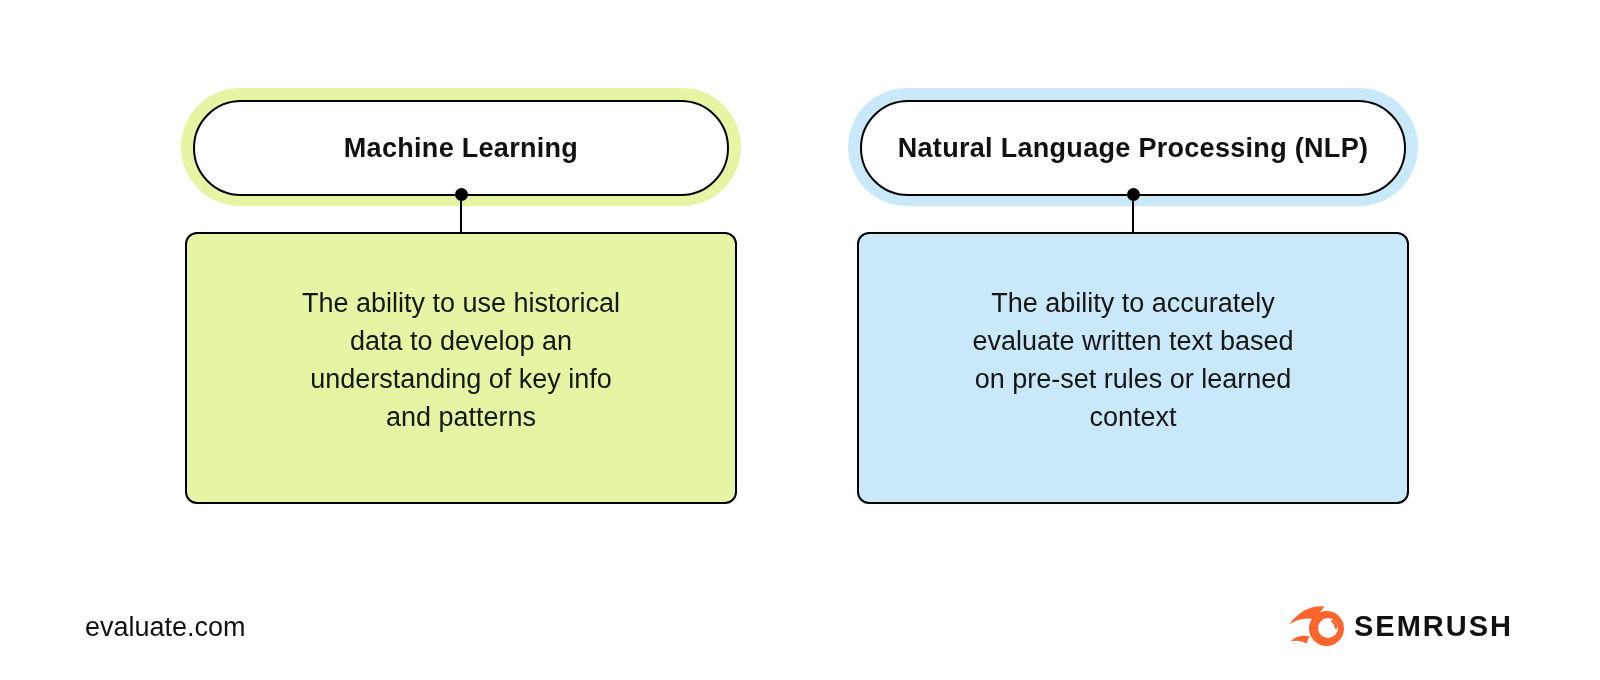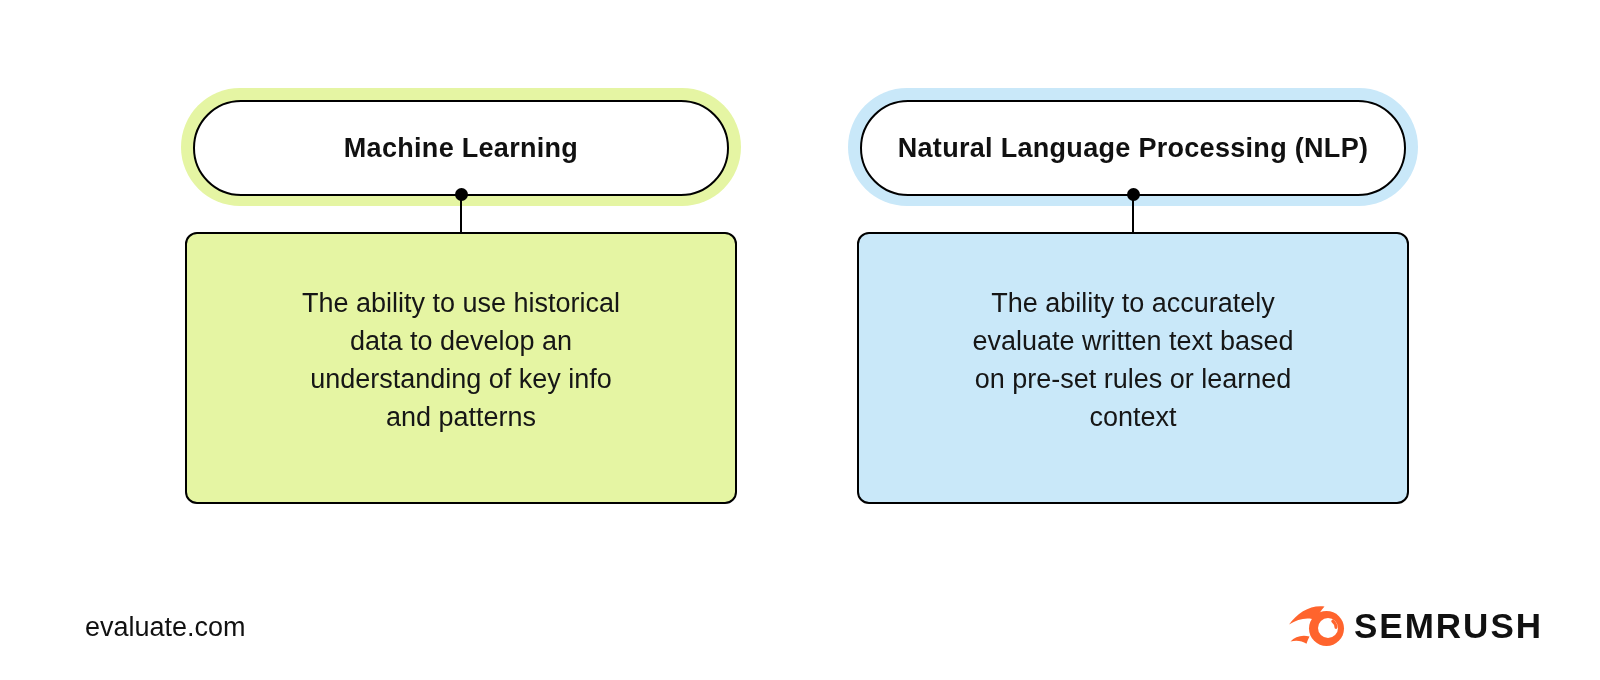--- a/index.html
+++ b/index.html
@@ -32,21 +32,21 @@
     width:552px;height:272px;border:2px solid #000;border-radius:12px;
     box-sizing:border-box;display:flex;align-items:center;justify-content:center;
     padding:0 26px 16px;
   }
   .desc-text{
     font-size:27px;line-height:38px;text-align:center;margin:0;
     white-space:pre-line;color:#161616;
   }
   .site-label{position:absolute;left:85px;top:612px;font-size:27px;color:#111;}
   .brand{position:absolute;left:1288px;top:604px;display:flex;align-items:center;gap:9px;}
-  .brand-name{font-size:35px;font-weight:bold;letter-spacing:2px;color:#111;}
+  .brand-name{font-size:29px;font-weight:bold;letter-spacing:2px;color:#111;}
 </style>
 </head>
 <body style="background-color: rgb(255, 255, 255);">
 
 <div class="canvas">
 
   <section class="concept left">
     <div class="pill-outer" style="background-color: rgb(229, 245, 163);">
       <div class="pill-inner">
         <span class="pill-title">Machine Learning</span>

